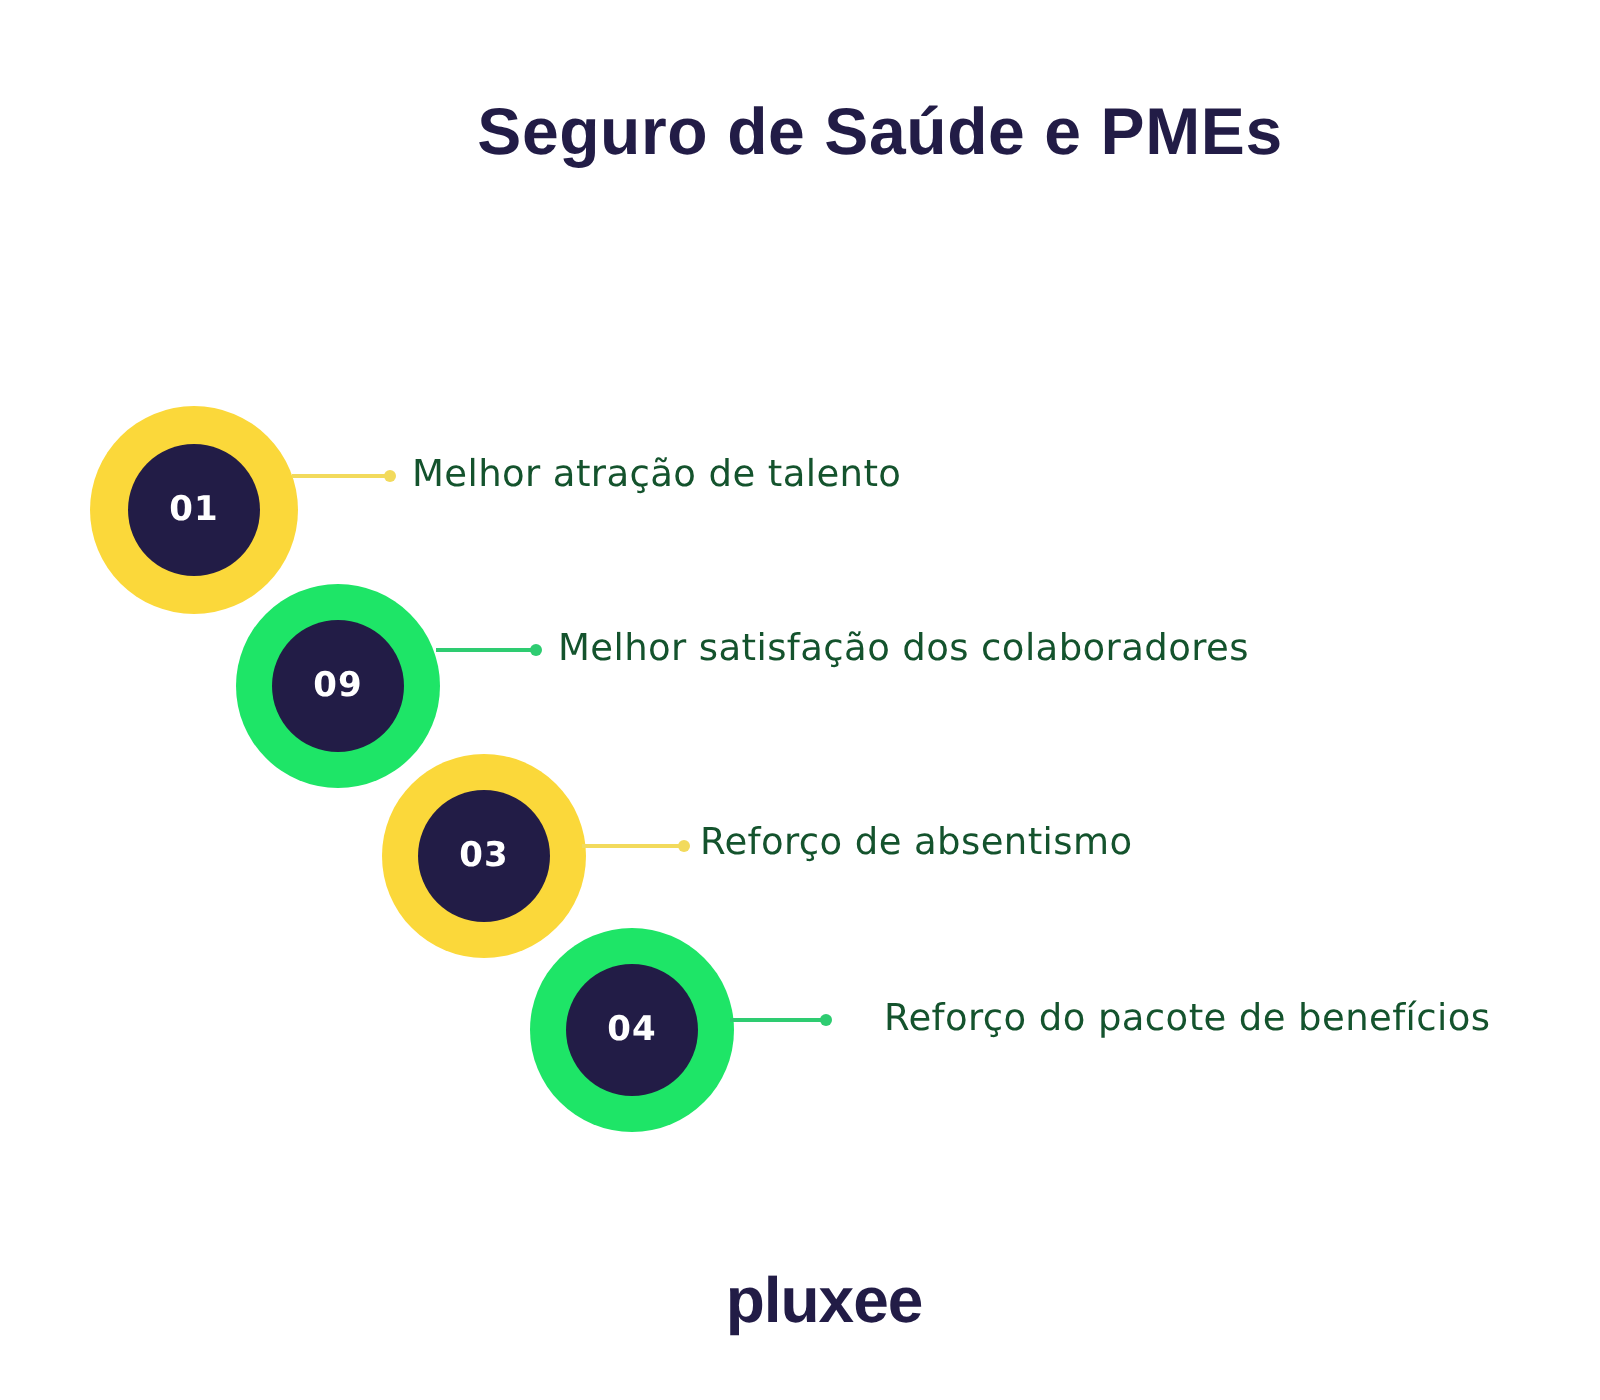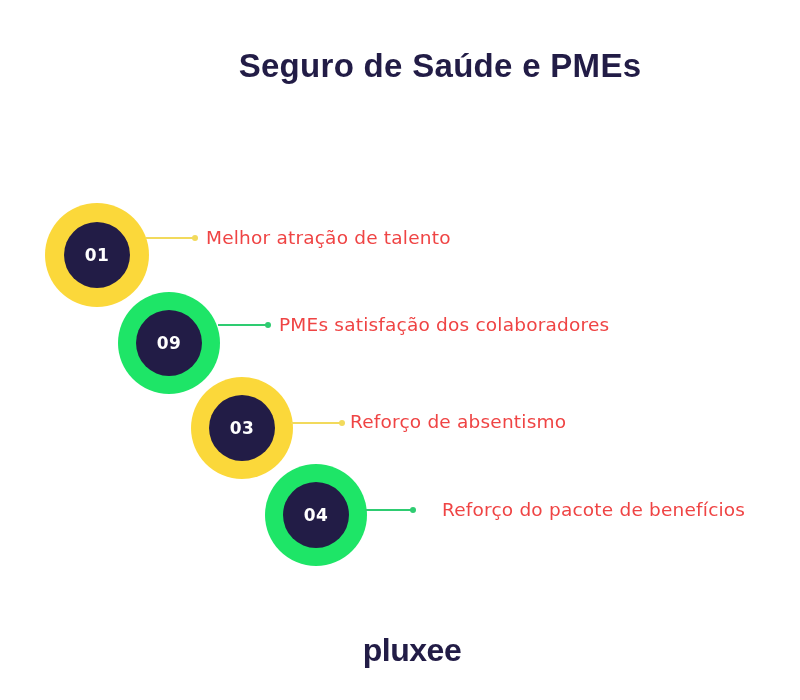--- a/index.html
+++ b/index.html
@@ -56,21 +56,21 @@
     .connector-dot {
       position: absolute;
       width: 6px;
       height: 6px;
       border-radius: 50%;
     }
     .step-label {
       position: absolute;
       font-family: "DejaVu Sans", sans-serif;
       font-size: 18.5px;
-      color: #ef4444;
+      color: #14532d;
       white-space: nowrap;
       line-height: 24px;
       letter-spacing: 0.2px;
     }
     .logo {
       position: absolute;
       left: 0;
       top: 630px;
       width: 800px;
       text-align: center;
@@ -94,21 +94,21 @@
   <div class="connector" style="left:146px;top:237px;width:48px;background:#F2DA5C;"></div>
   <div class="connector-dot" style="left:192px;top:235px;background:#F2DA5C;"></div>
   <div class="step-label" style="left:206px;top:226px;">Melhor atração de talento</div>
 </div>
 
 <div class="step" style="left:0;top:0;">
   <div class="circle-outer" style="left:118px;top:292px;width:102px;height:102px;background:#1EE567;"></div>
   <div class="circle-inner" style="left:136px;top:310px;width:66px;height:66px;">09</div>
   <div class="connector" style="left:218px;top:324px;width:50px;background:#2ECC71;"></div>
   <div class="connector-dot" style="left:265px;top:322px;background:#2ECC71;"></div>
-  <div class="step-label" style="left:279px;top:313px;">PMEs satisfação dos colaboradores</div>
+  <div class="step-label" style="left:279px;top:313px;">Melhor satisfação dos colaboradores</div>
 </div>
 
 <div class="step" style="left:0;top:0;">
   <div class="circle-outer" style="left:191px;top:377px;width:102px;height:102px;background:#FBD83A;"></div>
   <div class="circle-inner" style="left:209px;top:395px;width:66px;height:66px;">03</div>
   <div class="connector" style="left:291px;top:422px;width:51px;background:#F2DA5C;"></div>
   <div class="connector-dot" style="left:339px;top:420px;background:#F2DA5C;"></div>
   <div class="step-label" style="left:350px;top:410px;">Reforço de absentismo</div>
 </div>
 

